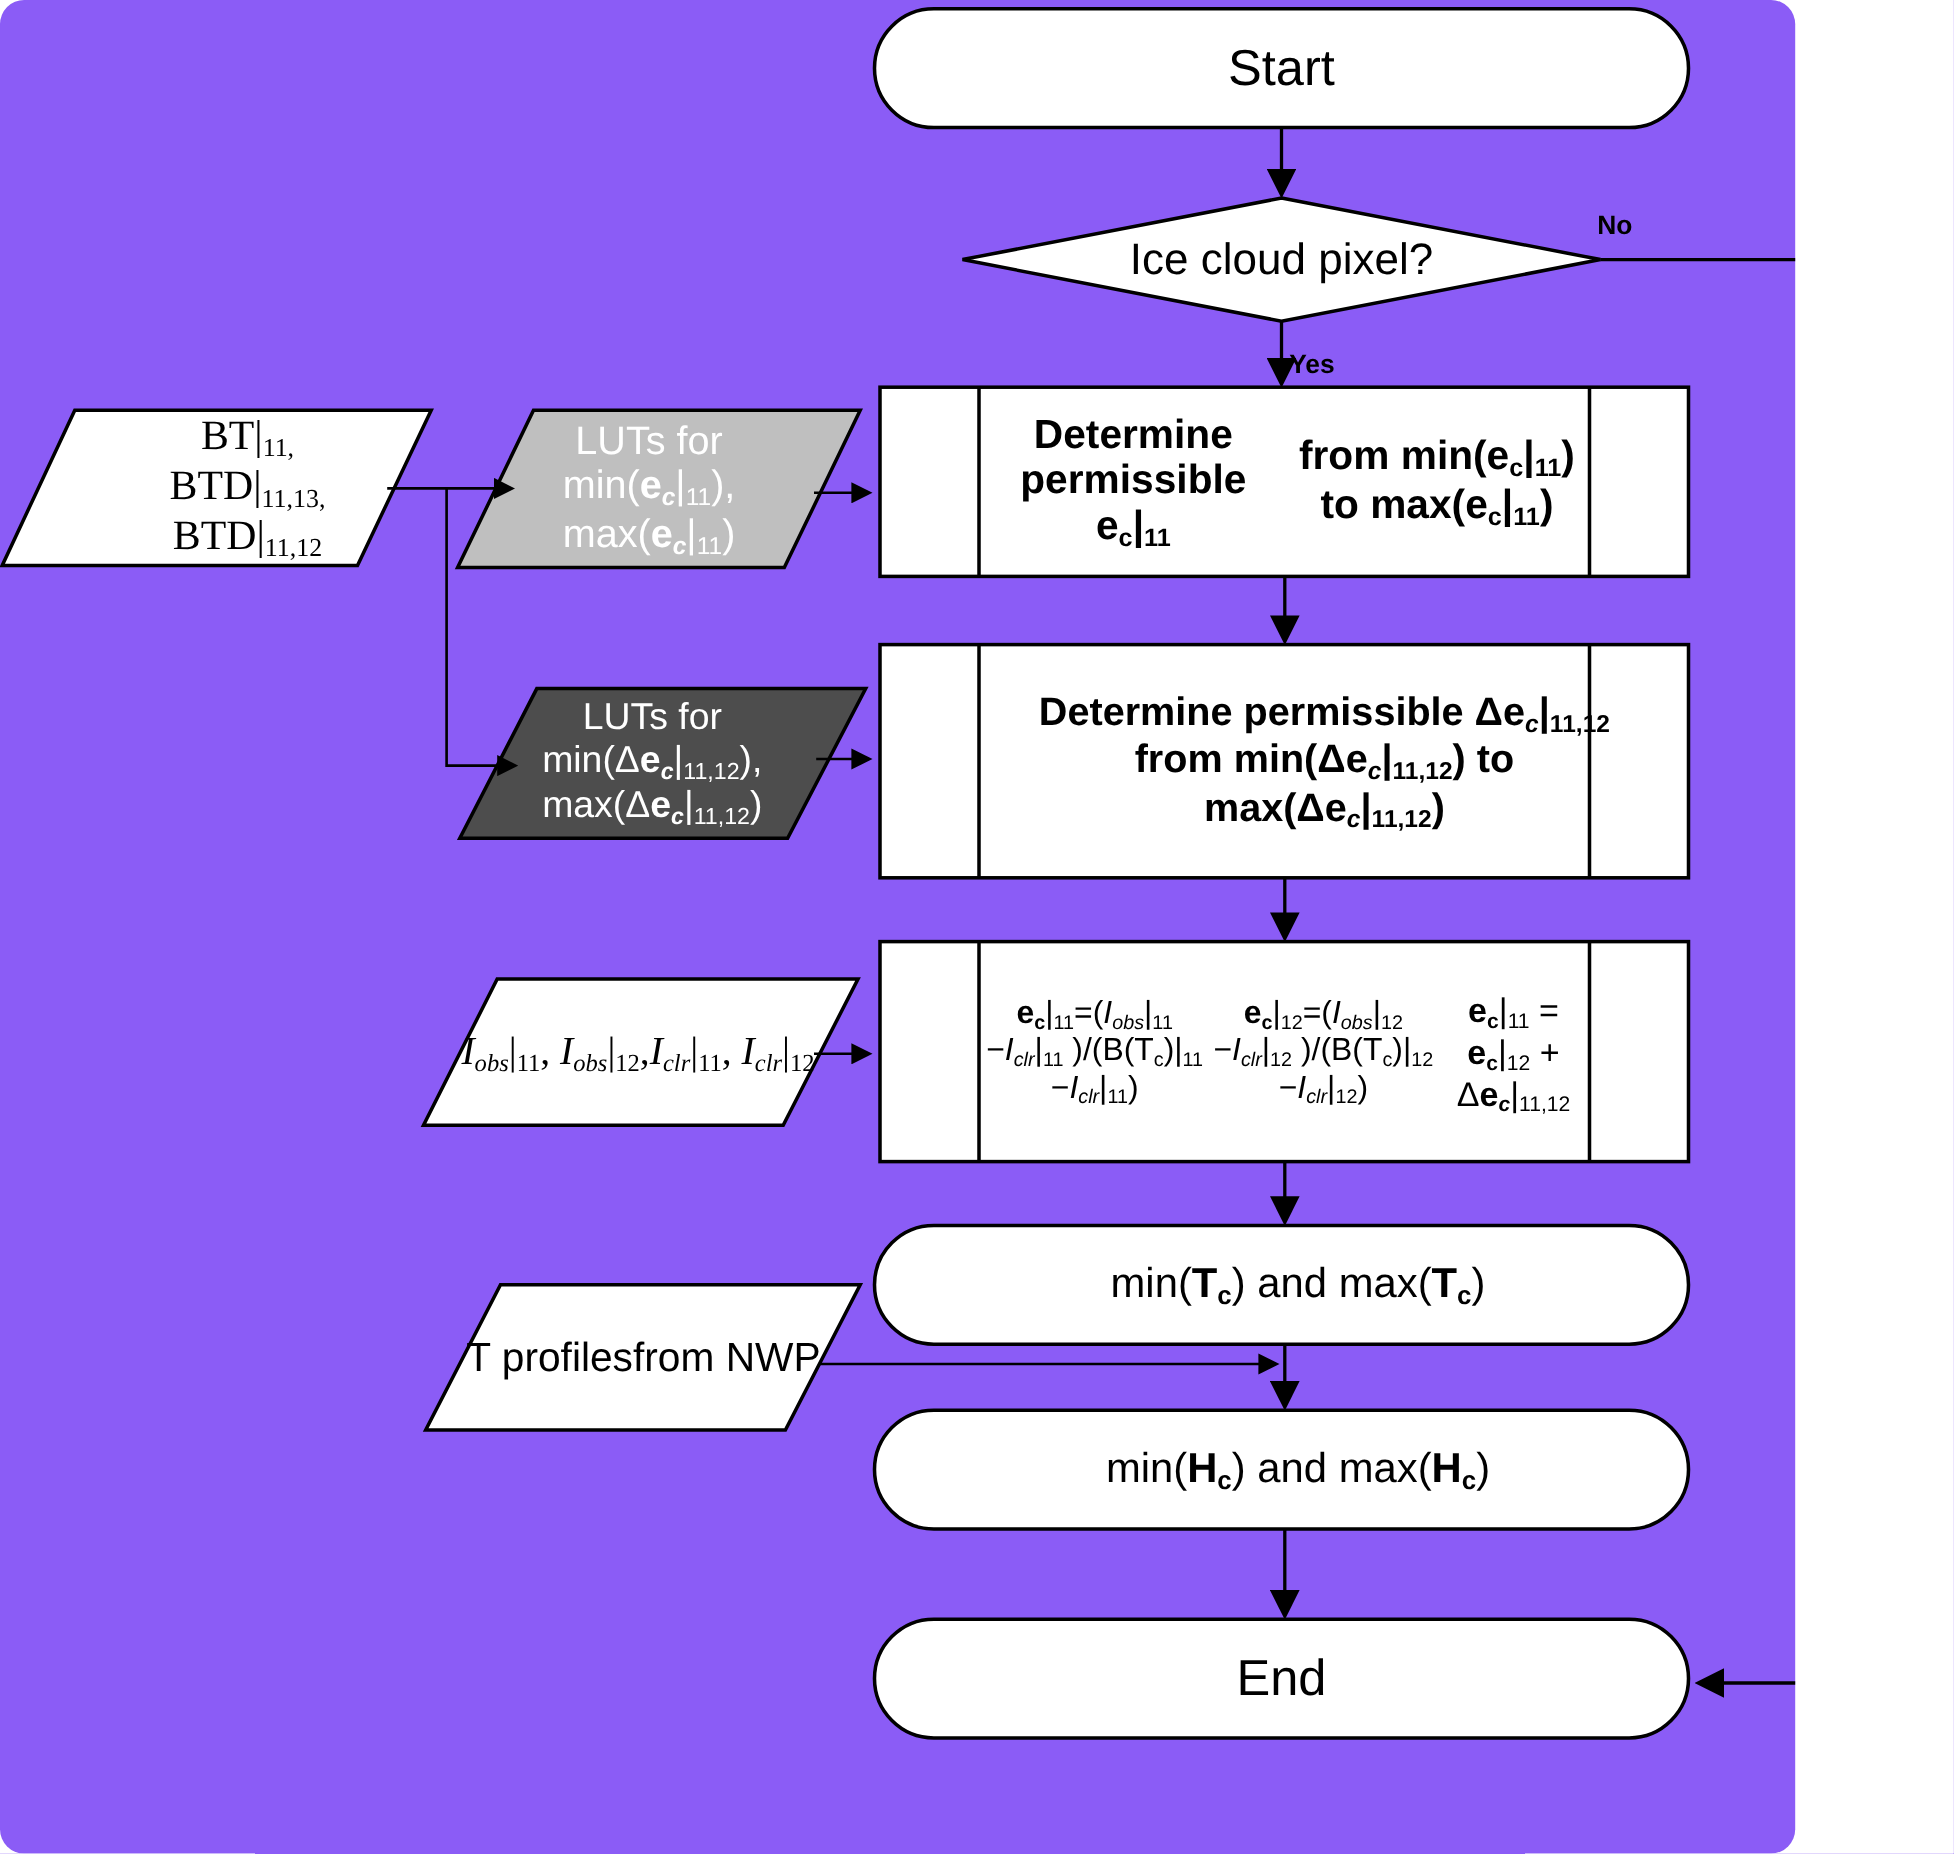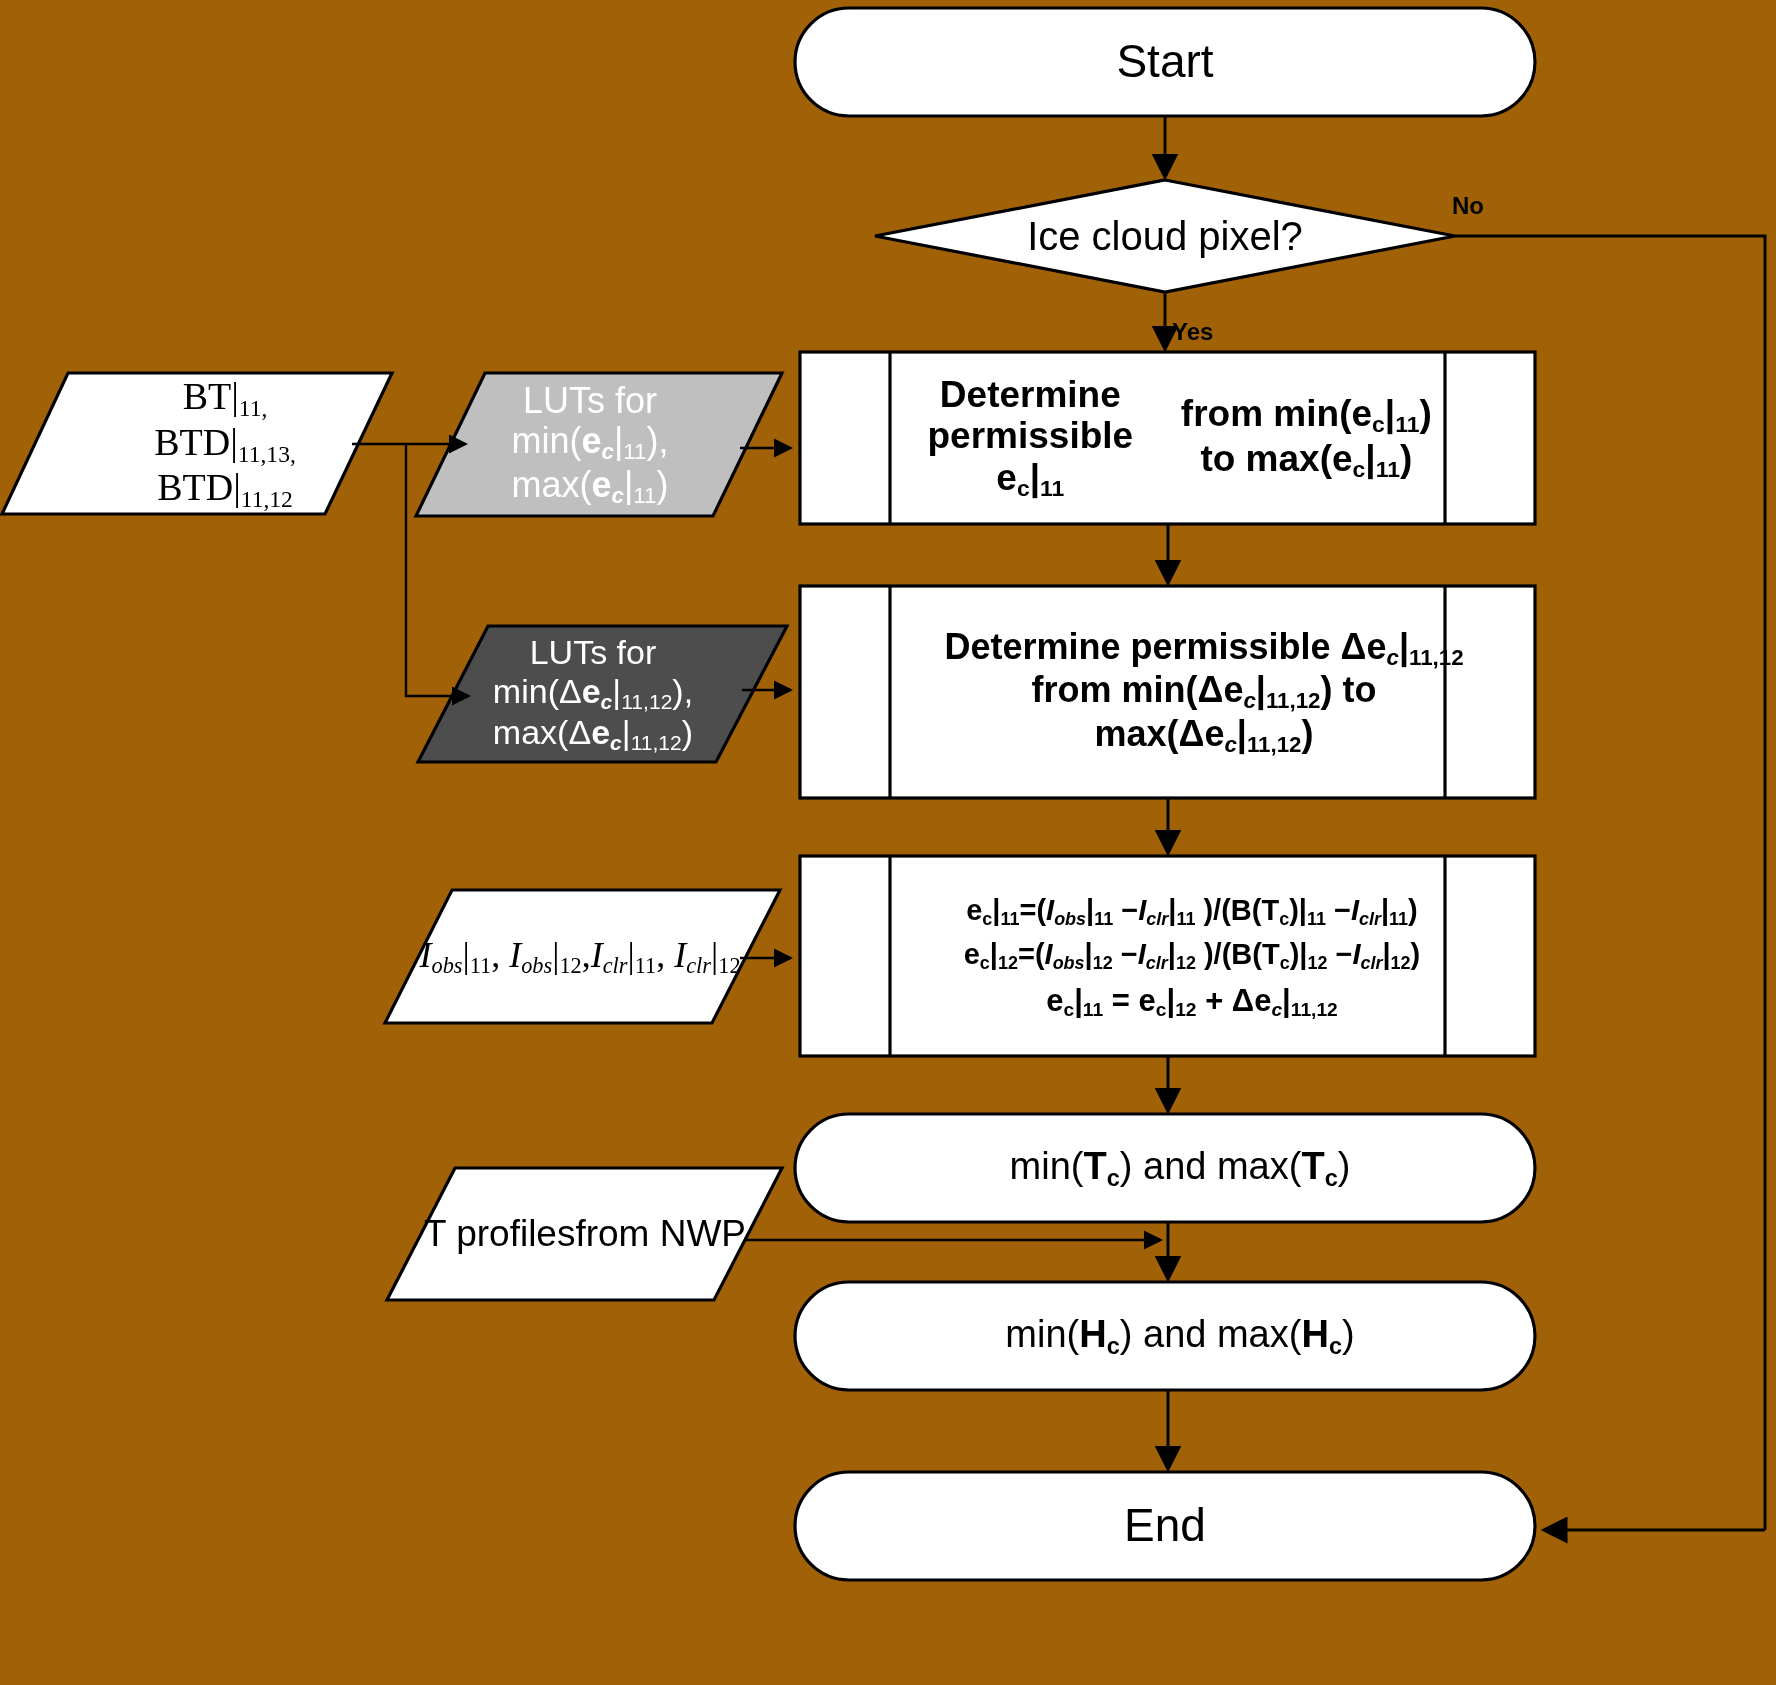--- a/index.html
+++ b/index.html
@@ -2,25 +2,26 @@
 <html><head>
 <meta charset="utf-8">
 <style>
   html, body {
     margin: 0;
     padding: 0;
     background: #ffffff;
   }
   #canvas {
     position: relative;
-    width: 1776px;
+    width: 1632px;
     height: 1685px;
-    background: #a16207;
+    background: #8b5cf6;
     font-family: "Liberation Sans", sans-serif;
     overflow: hidden;
+    border-radius: 22px;
   }
   svg.layer {
     position: absolute;
     left: 0;
     top: 0;
     width: 1776px;
     height: 1685px;
     pointer-events: none;
   }
   .node-text {
@@ -163,21 +164,21 @@
   <div class="node-text sans bold" style="left:892px; top:586px; width:552px; height:212px; font-size:36px; flex-direction:column;margin-left:36px;">
     <div>Determine permissible Δe<sub><i>c</i></sub>|<sub>11,12</sub></div>
     <div>from min(Δe<sub><i>c</i></sub>|<sub>11,12</sub>) to max(Δe<sub><i>c</i></sub>|<sub>11,12</sub>)</div>
   </div>
 
   <div class="node-text serif" style="left:400px; top:890px; width:360px; height:133px; font-size:36px; flex-direction:row;">
     <div><i>I<sub>obs</sub></i>|<sub>11</sub>, <i>I<sub>obs</sub></i>|<sub>12</sub>,</div>
     <div><i>I<sub>clr</sub></i>|<sub>11</sub>, <i>I<sub>clr</sub></i>|<sub>12</sub></div>
   </div>
 
-  <div class="node-text sans" style="left:916px; top:856px; width:552px; height:200px; font-size:29px; flex-direction:column; font-weight:bold;">
+  <div class="node-text sans" style="left:892px; top:856px; width:552px; height:200px; font-size:29px; flex-direction:row; font-weight:normal;">
     <div style="margin:3px 0;"><b>e<sub>c</sub></b>|<sub>11</sub>=(<i>I<sub>obs</sub></i>|<sub>11</sub> −<i>I<sub>clr</sub></i>|<sub>11</sub> )/(B(T<sub>c</sub>)|<sub>11</sub> −<i>I<sub>clr</sub></i>|<sub>11</sub>)</div>
     <div style="margin:5px 0;"><b>e<sub>c</sub></b>|<sub>12</sub>=(<i>I<sub>obs</sub></i>|<sub>12</sub> −<i>I<sub>clr</sub></i>|<sub>12</sub> )/(B(T<sub>c</sub>)|<sub>12</sub> −<i>I<sub>clr</sub></i>|<sub>12</sub>)</div>
     <div style="margin:6px 0 0 0; font-size:31px;"><b>e<sub>c</sub></b>|<sub>11</sub> = <b>e<sub>c</sub></b>|<sub>12</sub> + Δ<b>e<sub><i>c</i></sub></b>|<sub>11,12</sub></div>
   </div>
 
   <div class="node-text sans" style="left:860px; top:1114px; width:640px; height:108px; font-size:38px;">
     <span>min(<b>T<sub>c</sub></b>) and max(<b>T<sub>c</sub></b>)</span>
   </div>
 
   <div class="node-text sans" style="left:420px; top:1168px; width:330px; height:132px; font-size:37px; flex-direction:row;">

